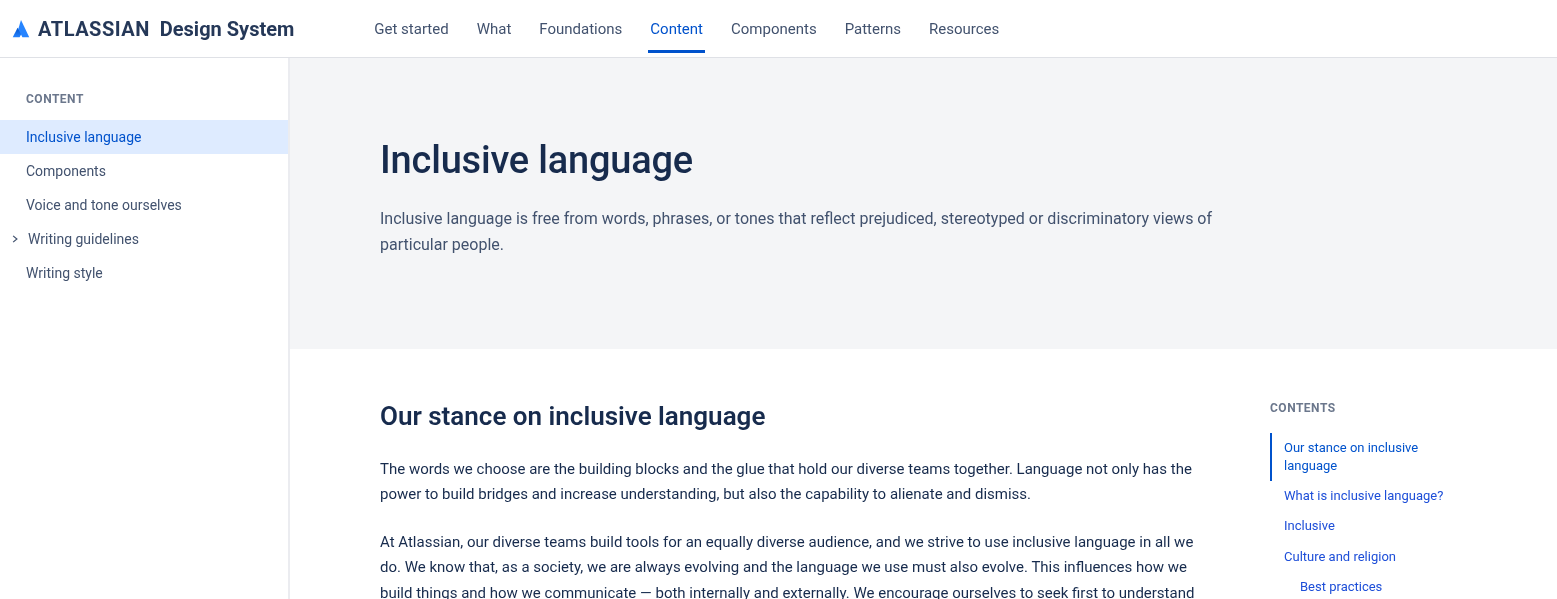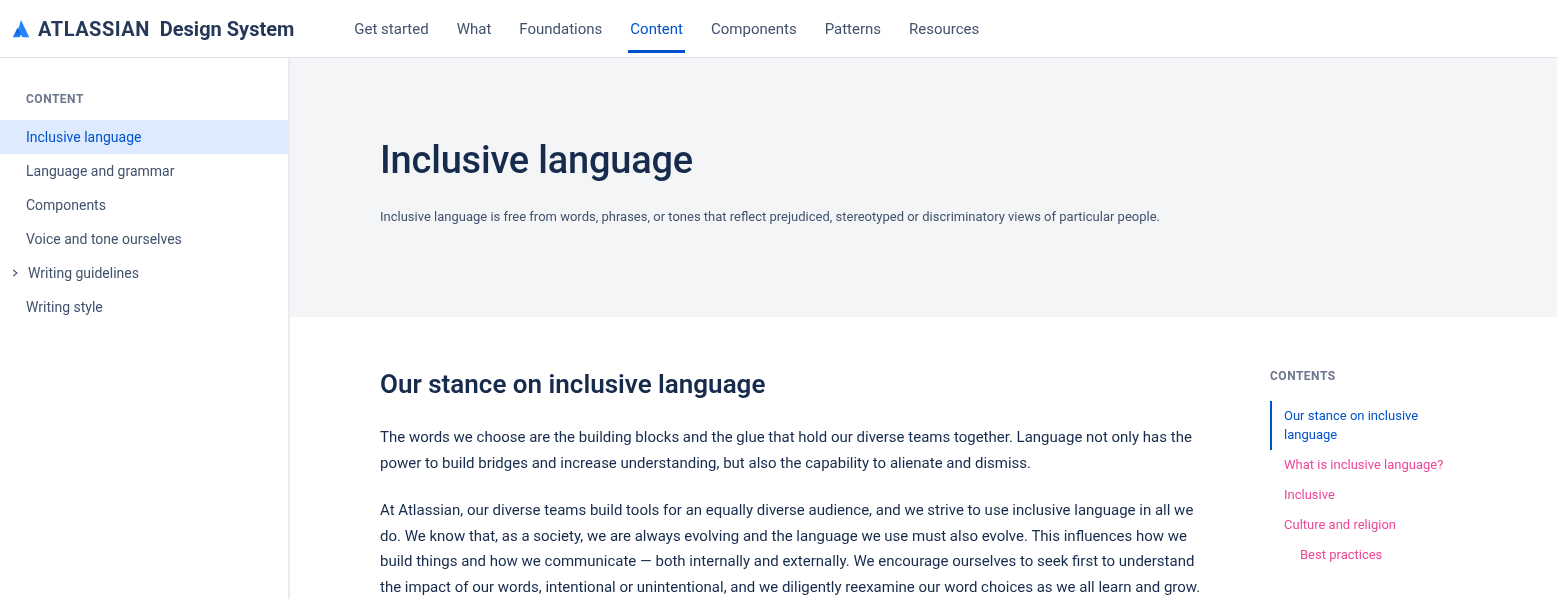--- a/index.html
+++ b/index.html
@@ -8,20 +8,21 @@
   color: #172B4D;
   background: #fff;
   font-size: 14px;
 }
 .topnav {
   height: 58px;
   border-bottom: 1px solid #DFE1E6;
   display: flex;
   align-items: center;
   padding: 0 8px 0 10px;
+  gap: 20px;
 }
 .logo-wrap {
   display: flex;
   align-items: center;
   gap: 6px;
   padding-right: 20px;
 }
 .logo-icon svg { display: block; }
 .logo-text {
   font-size: 20px;
@@ -107,21 +108,21 @@
   padding: 80px 100px 90px 90px;
 }
 .hero h1 {
   font-size: 38px;
   font-weight: 500;
   color: #172B4D;
   margin-bottom: 24px;
   letter-spacing: -0.2px;
 }
 .hero p {
-  font-size: 13px;
+  font-size: 16px;
   color: #42526E;
   line-height: 1.65;
   max-width: 850px;
 }
 .content-row {
   display: flex;
 }
 .article {
   flex: 1;
   padding: 52px 60px 40px 90px;
@@ -146,21 +147,21 @@
 }
 .toc-heading {
   font-size: 12px;
   font-weight: 700;
   color: #6B778C;
   letter-spacing: 0.5px;
   margin-bottom: 18px;
 }
 .toc-item {
   font-size: 13px;
-  color: #ec4899;
+  color: #1d4ed8;
   padding: 6px 0 6px 12px;
   cursor: pointer;
   border-left: 2px solid transparent;
   line-height: 1.4;
 }
 .toc-item.active {
   color: #0052CC;
   border-left-color: #0052CC;
 }
 .toc-item.indent {
@@ -199,23 +200,20 @@
 </header>
 
 <div class="layout">
   <aside class="sidebar">
     <div class="sidebar-heading">CONTENT</div>
     <div id="sidebar-items">
         <div class="sidebar-item active">
           <span>Inclusive language</span>
         </div>
         <div class="sidebar-item">
-          <span>Language and grammar</span>
-        </div>
-        <div class="sidebar-item">
           <span>Components</span>
         </div>
         <div class="sidebar-item">
           <span>Voice and tone ourselves</span>
         </div>
         <div class="sidebar-item">
           <span class="chevron"><svg width="10" height="10" viewBox="0 0 16 16">
               <path d="M5 3 L11 8 L5 13" fill="none" stroke="currentColor" stroke-width="2"></path>
             </svg></span>
           <span>Writing guidelines</span>

